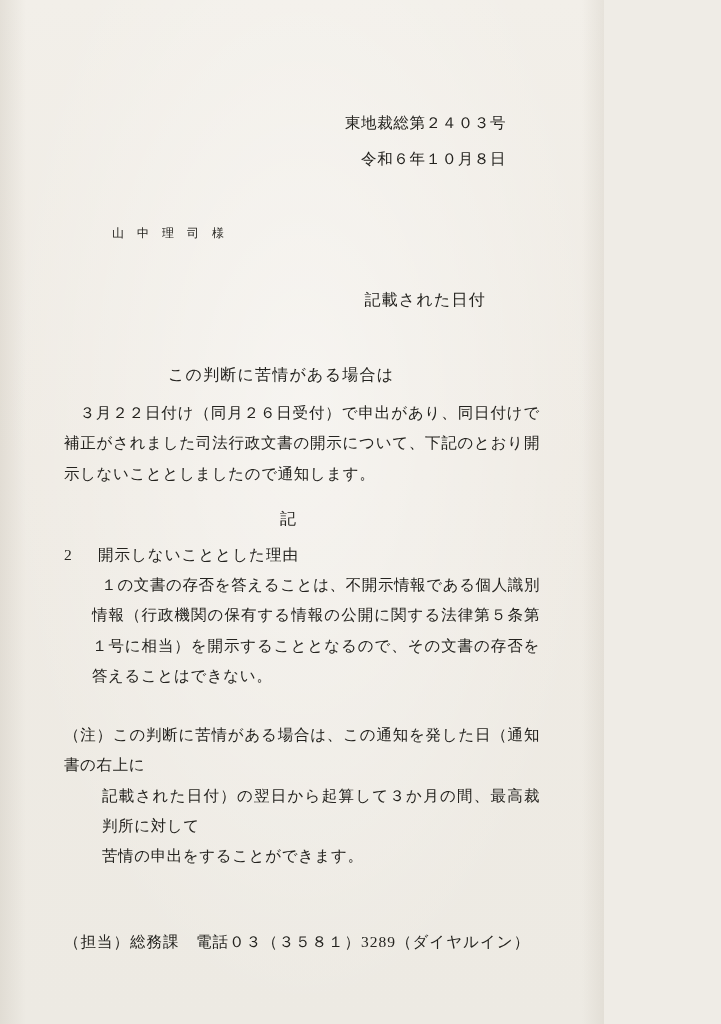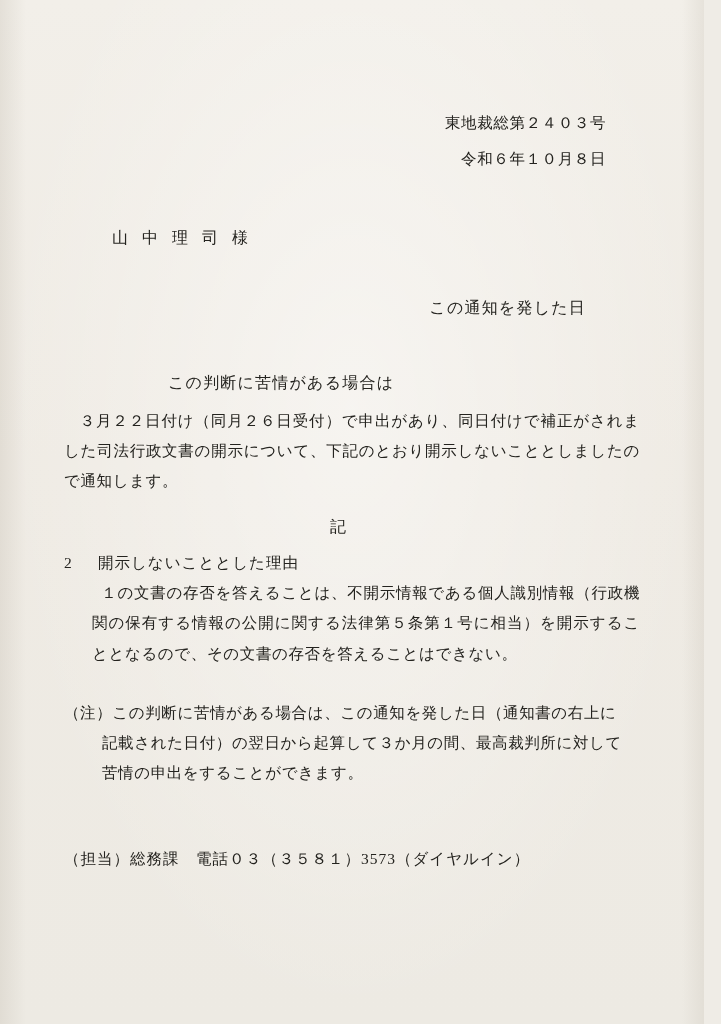--- a/index.html
+++ b/index.html
@@ -9,21 +9,21 @@
   body {
     width: 721px;
     height: 1024px;
     background: #efece6;
     font-family: "Liberation Serif", "DejaVu Serif", serif;
     color: #2b2b2b;
     overflow: hidden;
   }
   .page {
     position: relative;
-    width: 704px;
+    width: 604px;
     height: 1024px;
     background: linear-gradient(180deg, #f2efe9 0%, #efebe4 45%, #edeae3 100%);
     box-sizing: border-box;
     padding: 0;
   }
   
   .page:before {
     content: "";
     position: absolute;
     inset: 0;
@@ -52,21 +52,21 @@
   .right-block div {
     white-space: nowrap;
   }
   .doc-number { margin-bottom: 6px; }
   .doc-date { margin-bottom: 0; }
 
   .addressee {
     margin-top: 48px;
     padding-left: 48px;
     letter-spacing: 5px;
-    font-size: 16px;
+    font-size: 12px;
   }
 
   .issuer {
     margin-top: 38px;
     text-align: right;
     padding-right: 54px;
     font-size: 16px;
     letter-spacing: 1.2px;
   }
 
@@ -136,21 +136,21 @@
 <div class="page">
   <div class="content doc-text">
 
     <div class="right-block">
       <div class="doc-number">東地裁総第２４０３号</div>
       <div class="doc-date">令和６年１０月８日</div>
     </div>
 
     <div class="addressee">山 中 理 司 様</div>
 
-    <div class="issuer">この通知を発した日</div>
+    <div class="issuer">記載された日付</div>
 
     <div class="title">この判断に苦情がある場合は</div>
 
     <div class="para indent1">３月２２日付け（同月２６日受付）で申出があり、同日付けで補正がされました司法行政文書の開示について、下記のとおり開示しないこととしましたので通知します。</div>
 
     <div class="kiji">記</div>
 
 
     <div class="item">
       <span class="item-head">
@@ -158,16 +158,16 @@
       </span>
       <span class="item-body first-indent">１の文書の存否を答えることは、不開示情報である個人識別情報（行政機関の保有する情報の公開に関する法律第５条第１号に相当）を開示することとなるので、その文書の存否を答えることはできない。</span>
     </div>
 
     <div class="note">
       <div class="note-line1"><span>（注）</span><span>この判断に苦情がある場合は、この通知を発した日（通知書の右上に</span></div>
       <div class="note-body">記載された日付）の翌日から起算して３か月の間、最高裁判所に対して</div>
       <div class="note-body">苦情の申出をすることができます。</div>
     </div>
 
-    <div class="contact">（担当）総務課　電話０３（３５８１）3573（ダイヤルイン）</div>
+    <div class="contact">（担当）総務課　電話０３（３５８１）3289（ダイヤルイン）</div>
 
   </div>
 </div>
 
 </body></html>

